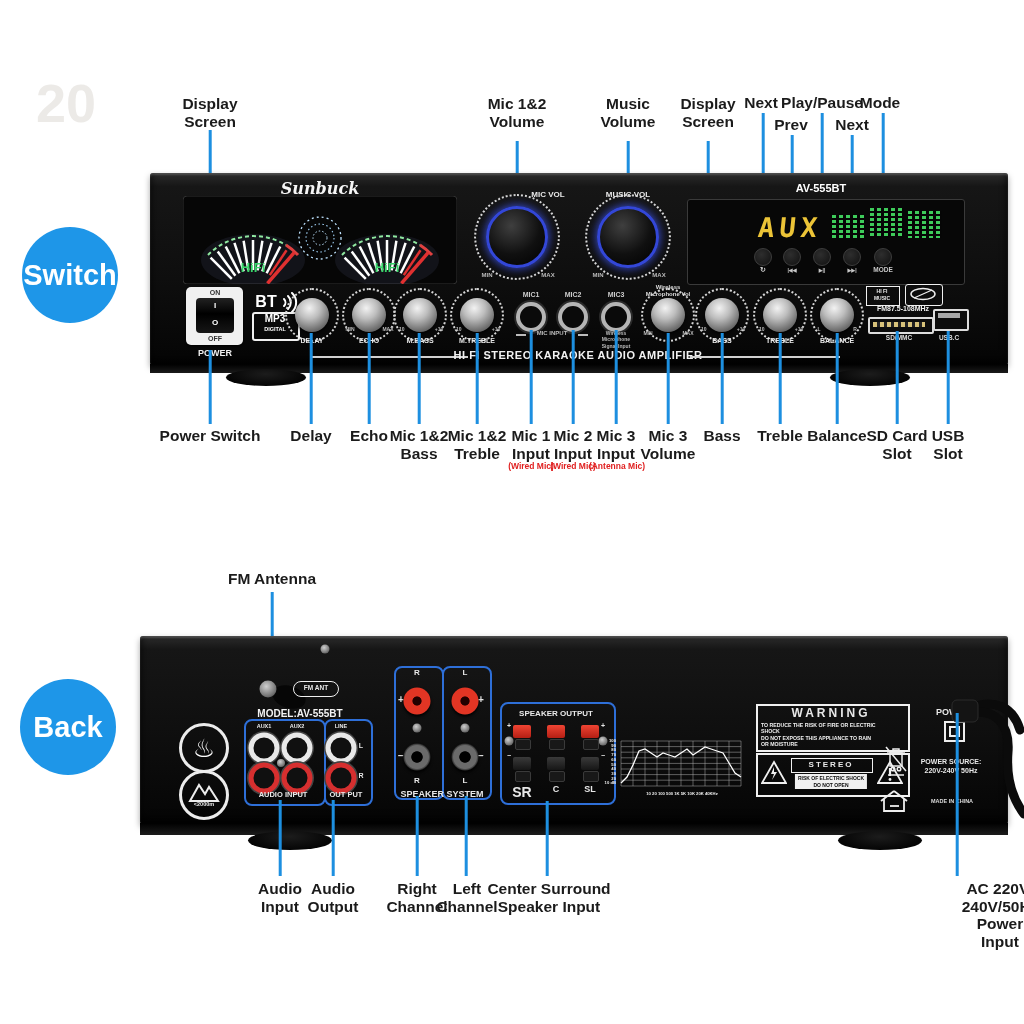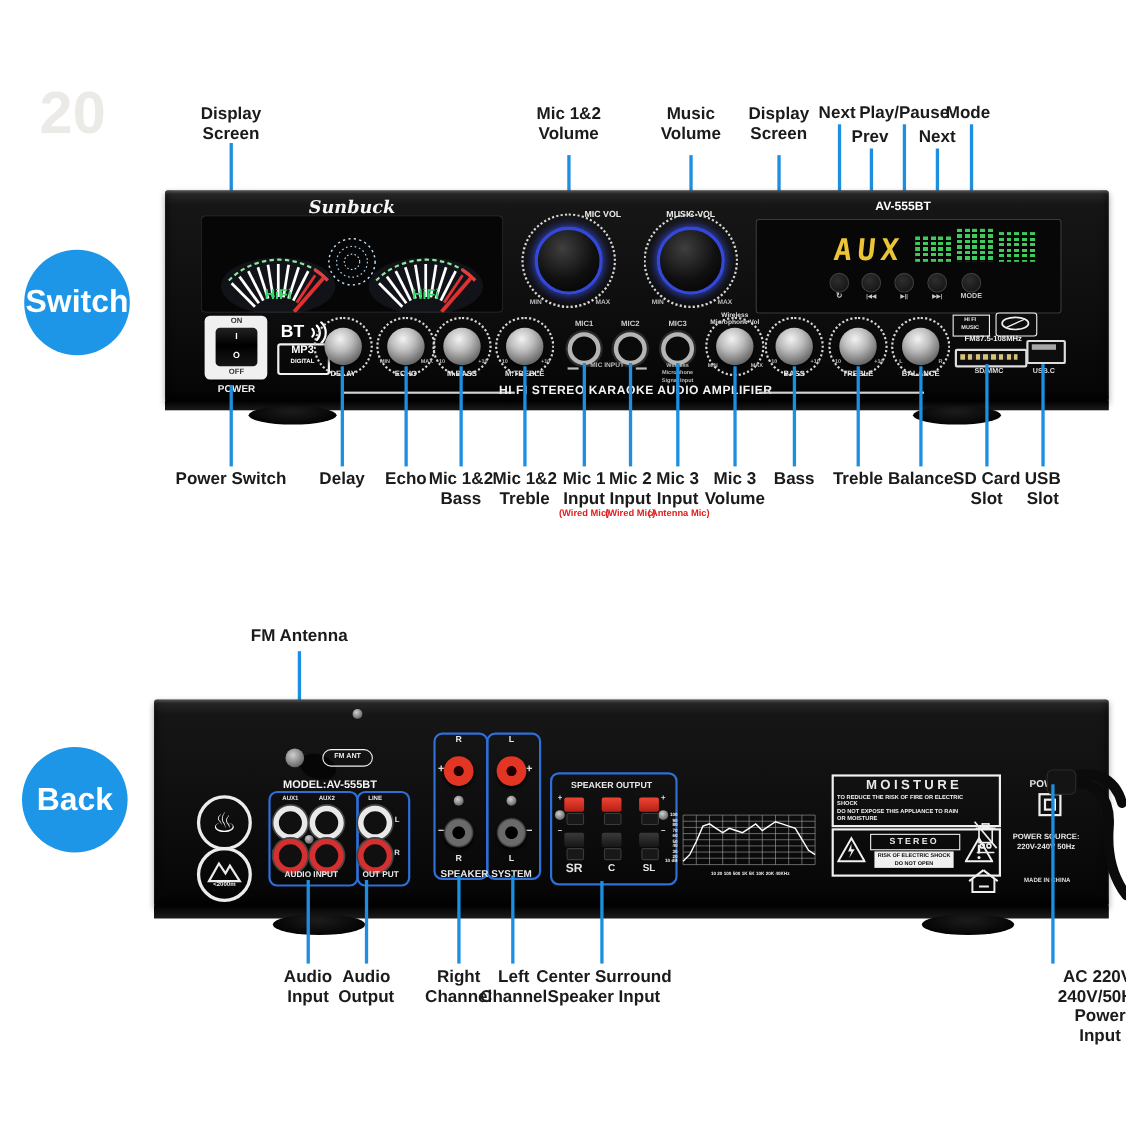--- a/index.html
+++ b/index.html
@@ -381,21 +381,21 @@
 <div class="clip" style="left:547px;top:725px"></div>
 <div class="lever" style="left:549px;top:739px"></div>
 <div class="clip" style="left:581px;top:725px"></div>
 <div class="lever" style="left:583px;top:739px"></div>
 <div class="clip k" style="left:513px;top:757px"></div>
 <div class="lever" style="left:515px;top:771px"></div>
 <div class="clip k" style="left:547px;top:757px"></div>
 <div class="lever" style="left:549px;top:771px"></div>
 <div class="clip k" style="left:581px;top:757px"></div>
 <div class="lever" style="left:583px;top:771px"></div>
-<div class="pt" style="left:522px;top:784px;font-size:11px">SR</div>
+<div class="pt" style="left:522px;top:784px;font-size:14px">SR</div>
 <div class="pt" style="left:556px;top:784px;font-size:9px">C</div>
 <div class="pt" style="left:590px;top:784px;font-size:9px">SL</div>
 
 <div class="abs" style="left:598px;top:739px;width:18px;text-align:right;font-size:4.2px;line-height:1.12;color:#eee;font-weight:700;white-space:pre-line">100
 90
 80
 70
 60
 50
 40
@@ -423,21 +423,21 @@
       <line x1="2" y1="30" x2="122" y2="30"></line>
     <line x1="2" y1="35.6" x2="122" y2="35.6"></line>
       <line x1="2" y1="41.2" x2="122" y2="41.2"></line>
       <line x1="2" y1="47" x2="122" y2="47"></line>
   </g>
   <polyline points="2,44 8,38 14,26 20,12 26,10 32,14 38,18 44,14 50,16 56,18 62,14 68,10 74,16 80,12 86,8 92,10 98,12 104,14 110,24 116,34 122,38" fill="none" stroke="#fff" stroke-width="1.3"></polyline>
 </svg>
 <div class="abs" style="left:617px;top:791px;width:130px;text-align:center;font-size:4.2px;color:#eee;font-weight:700;white-space:nowrap">10  20  100 500  1K  5K 10K 20K 40KHz</div>
 
 <div class="wbox" style="left:756px;top:704px;width:150px;height:44px"></div>
-<div class="pt" style="left:831px;top:706px;font-size:12px;letter-spacing:3px">MOISTURE</div>
+<div class="pt" style="left:831px;top:706px;font-size:12px;letter-spacing:3px">WARNING</div>
 <div class="abs" style="left:761px;top:722px;width:142px;font-size:5.2px;line-height:1.22;color:#f0f0f0;font-weight:700;white-space:pre-line">TO REDUCE THE RISK OF FIRE OR ELECTRIC
 SHOCK
 DO NOT EXPOSE THIS APPLIANCE TO RAIN
 OR MOISTURE</div>
 
 <div class="wbox" style="left:756px;top:753px;width:150px;height:40px"></div>
 <svg class="abs" style="left:761px;top:760px" width="26" height="25">
   <path d="M13 2 L25 23 L1 23 Z" fill="none" stroke="#f0f0f0" stroke-width="1.8"></path>
   <path d="M13 7 L10 14 L13 14 L11 20 L16 12 L13 12 Z" fill="#f0f0f0"></path>
 </svg>

